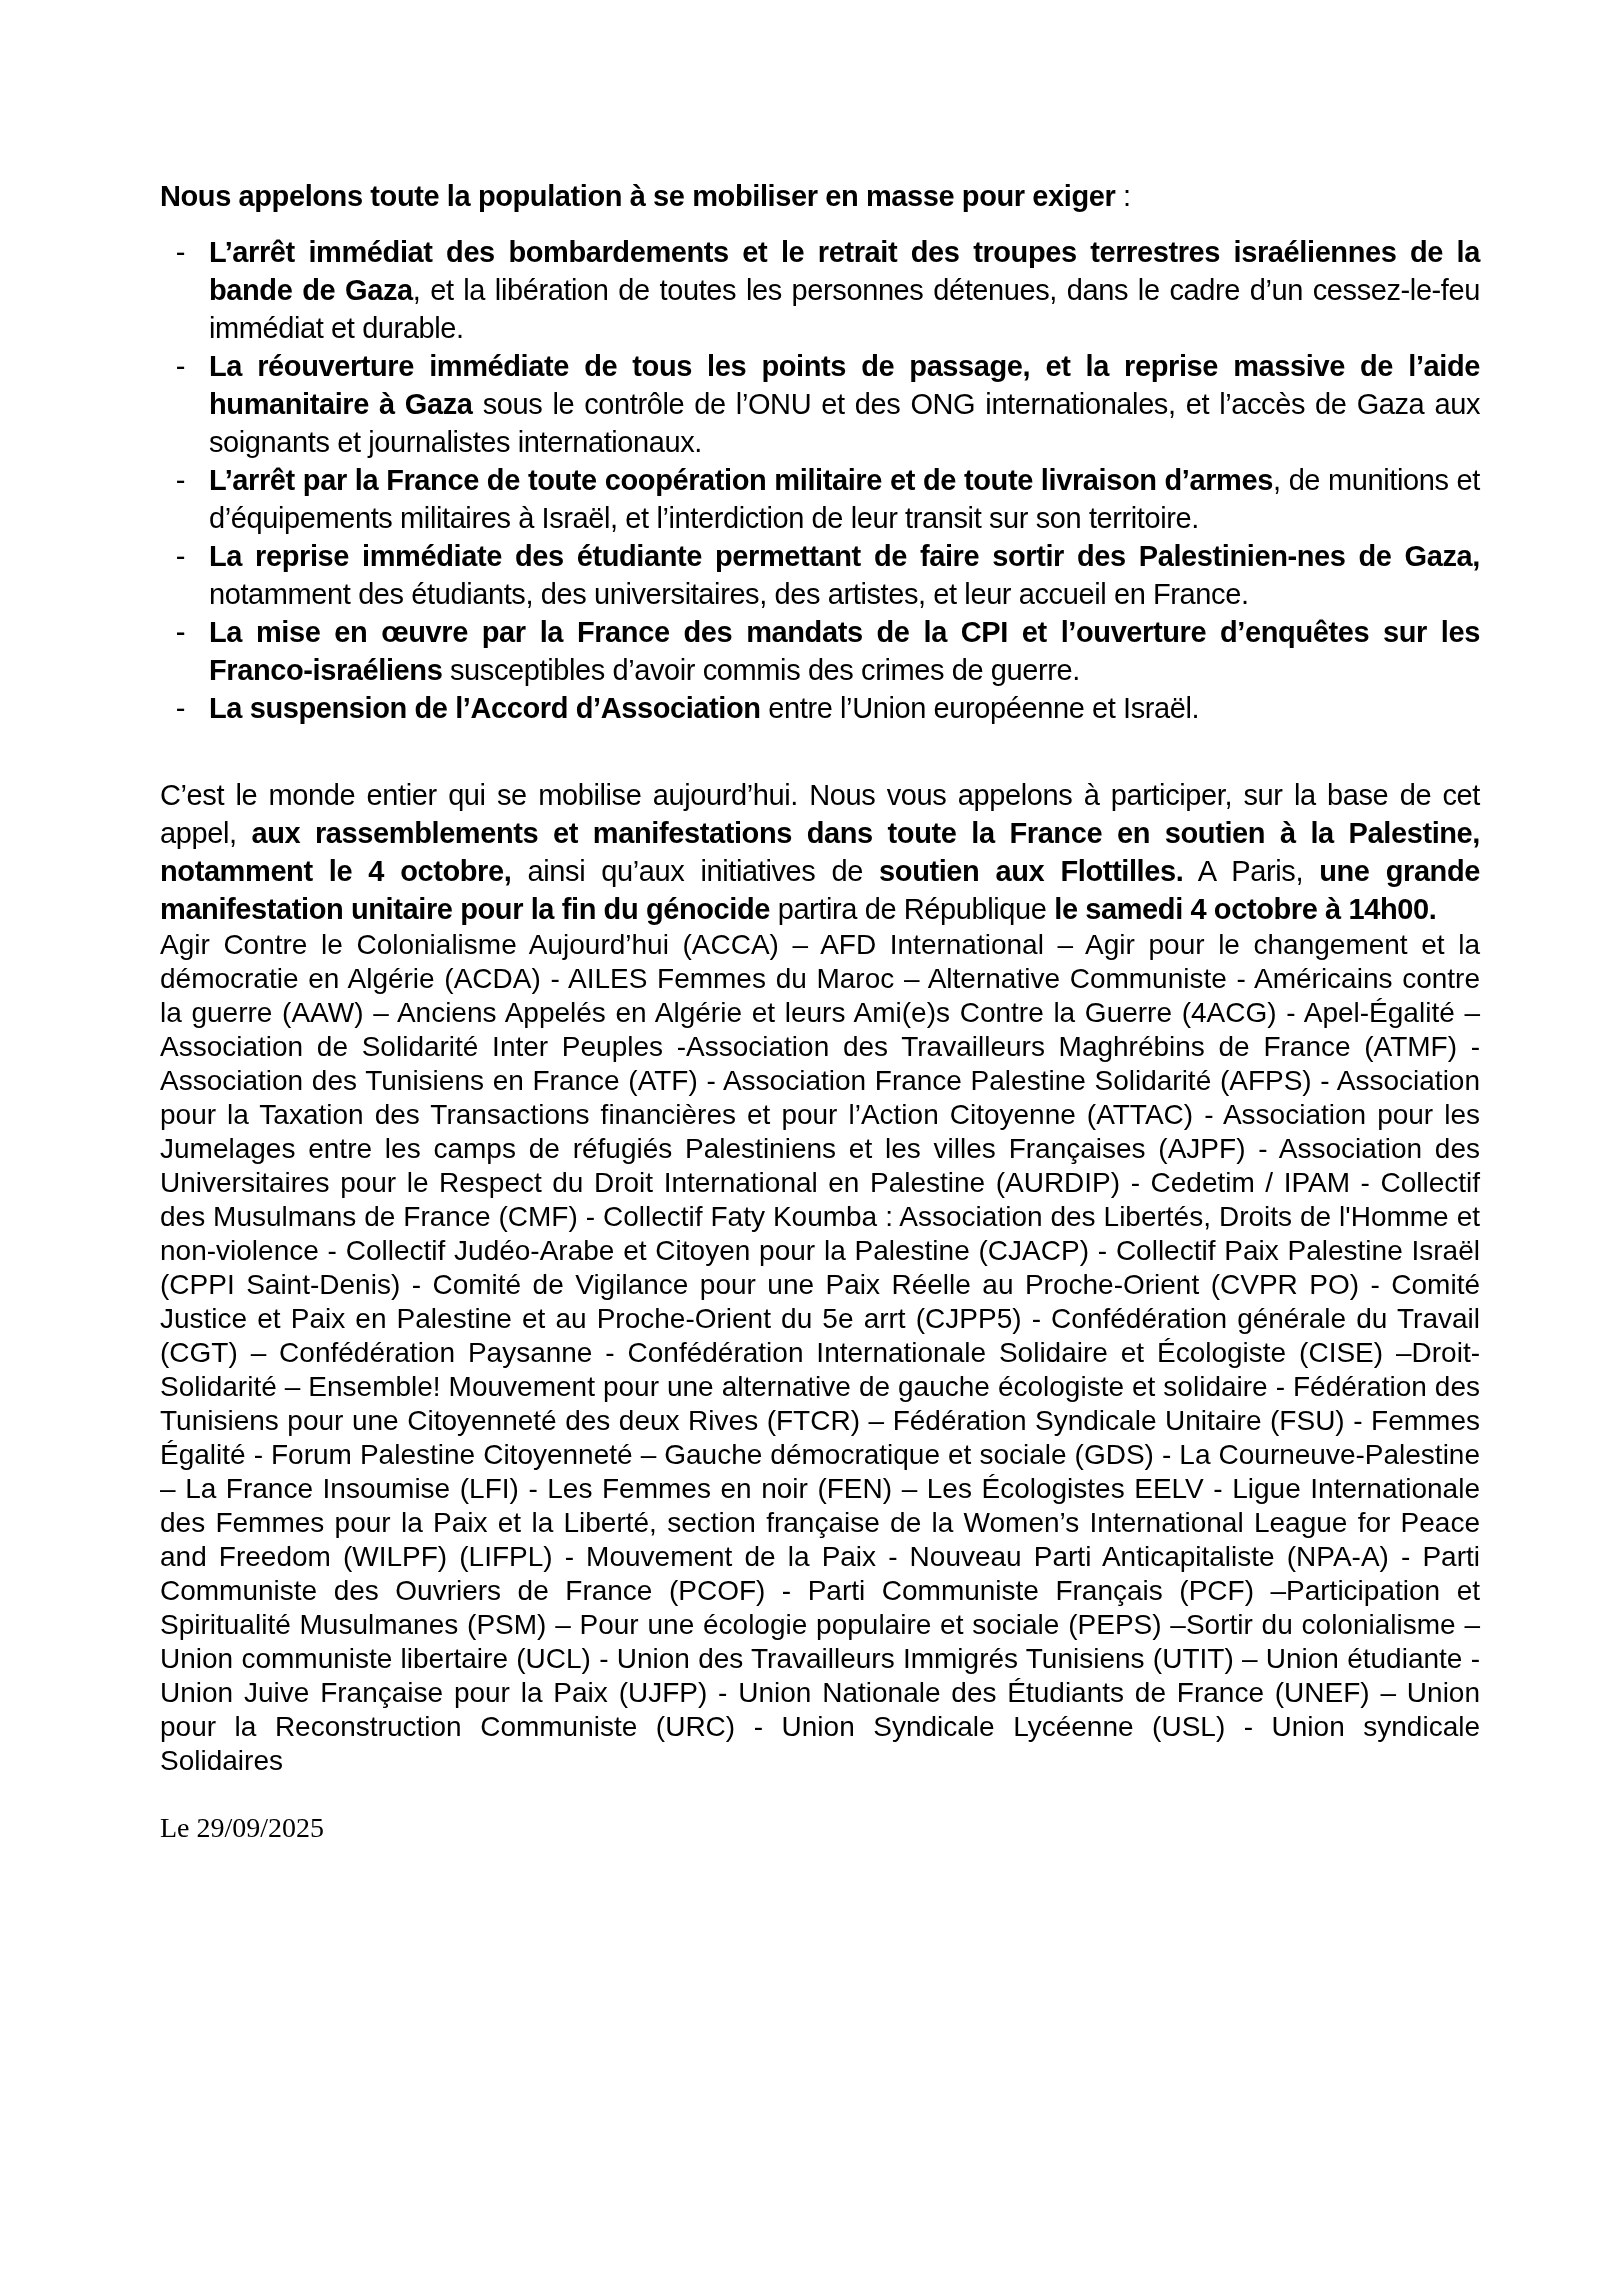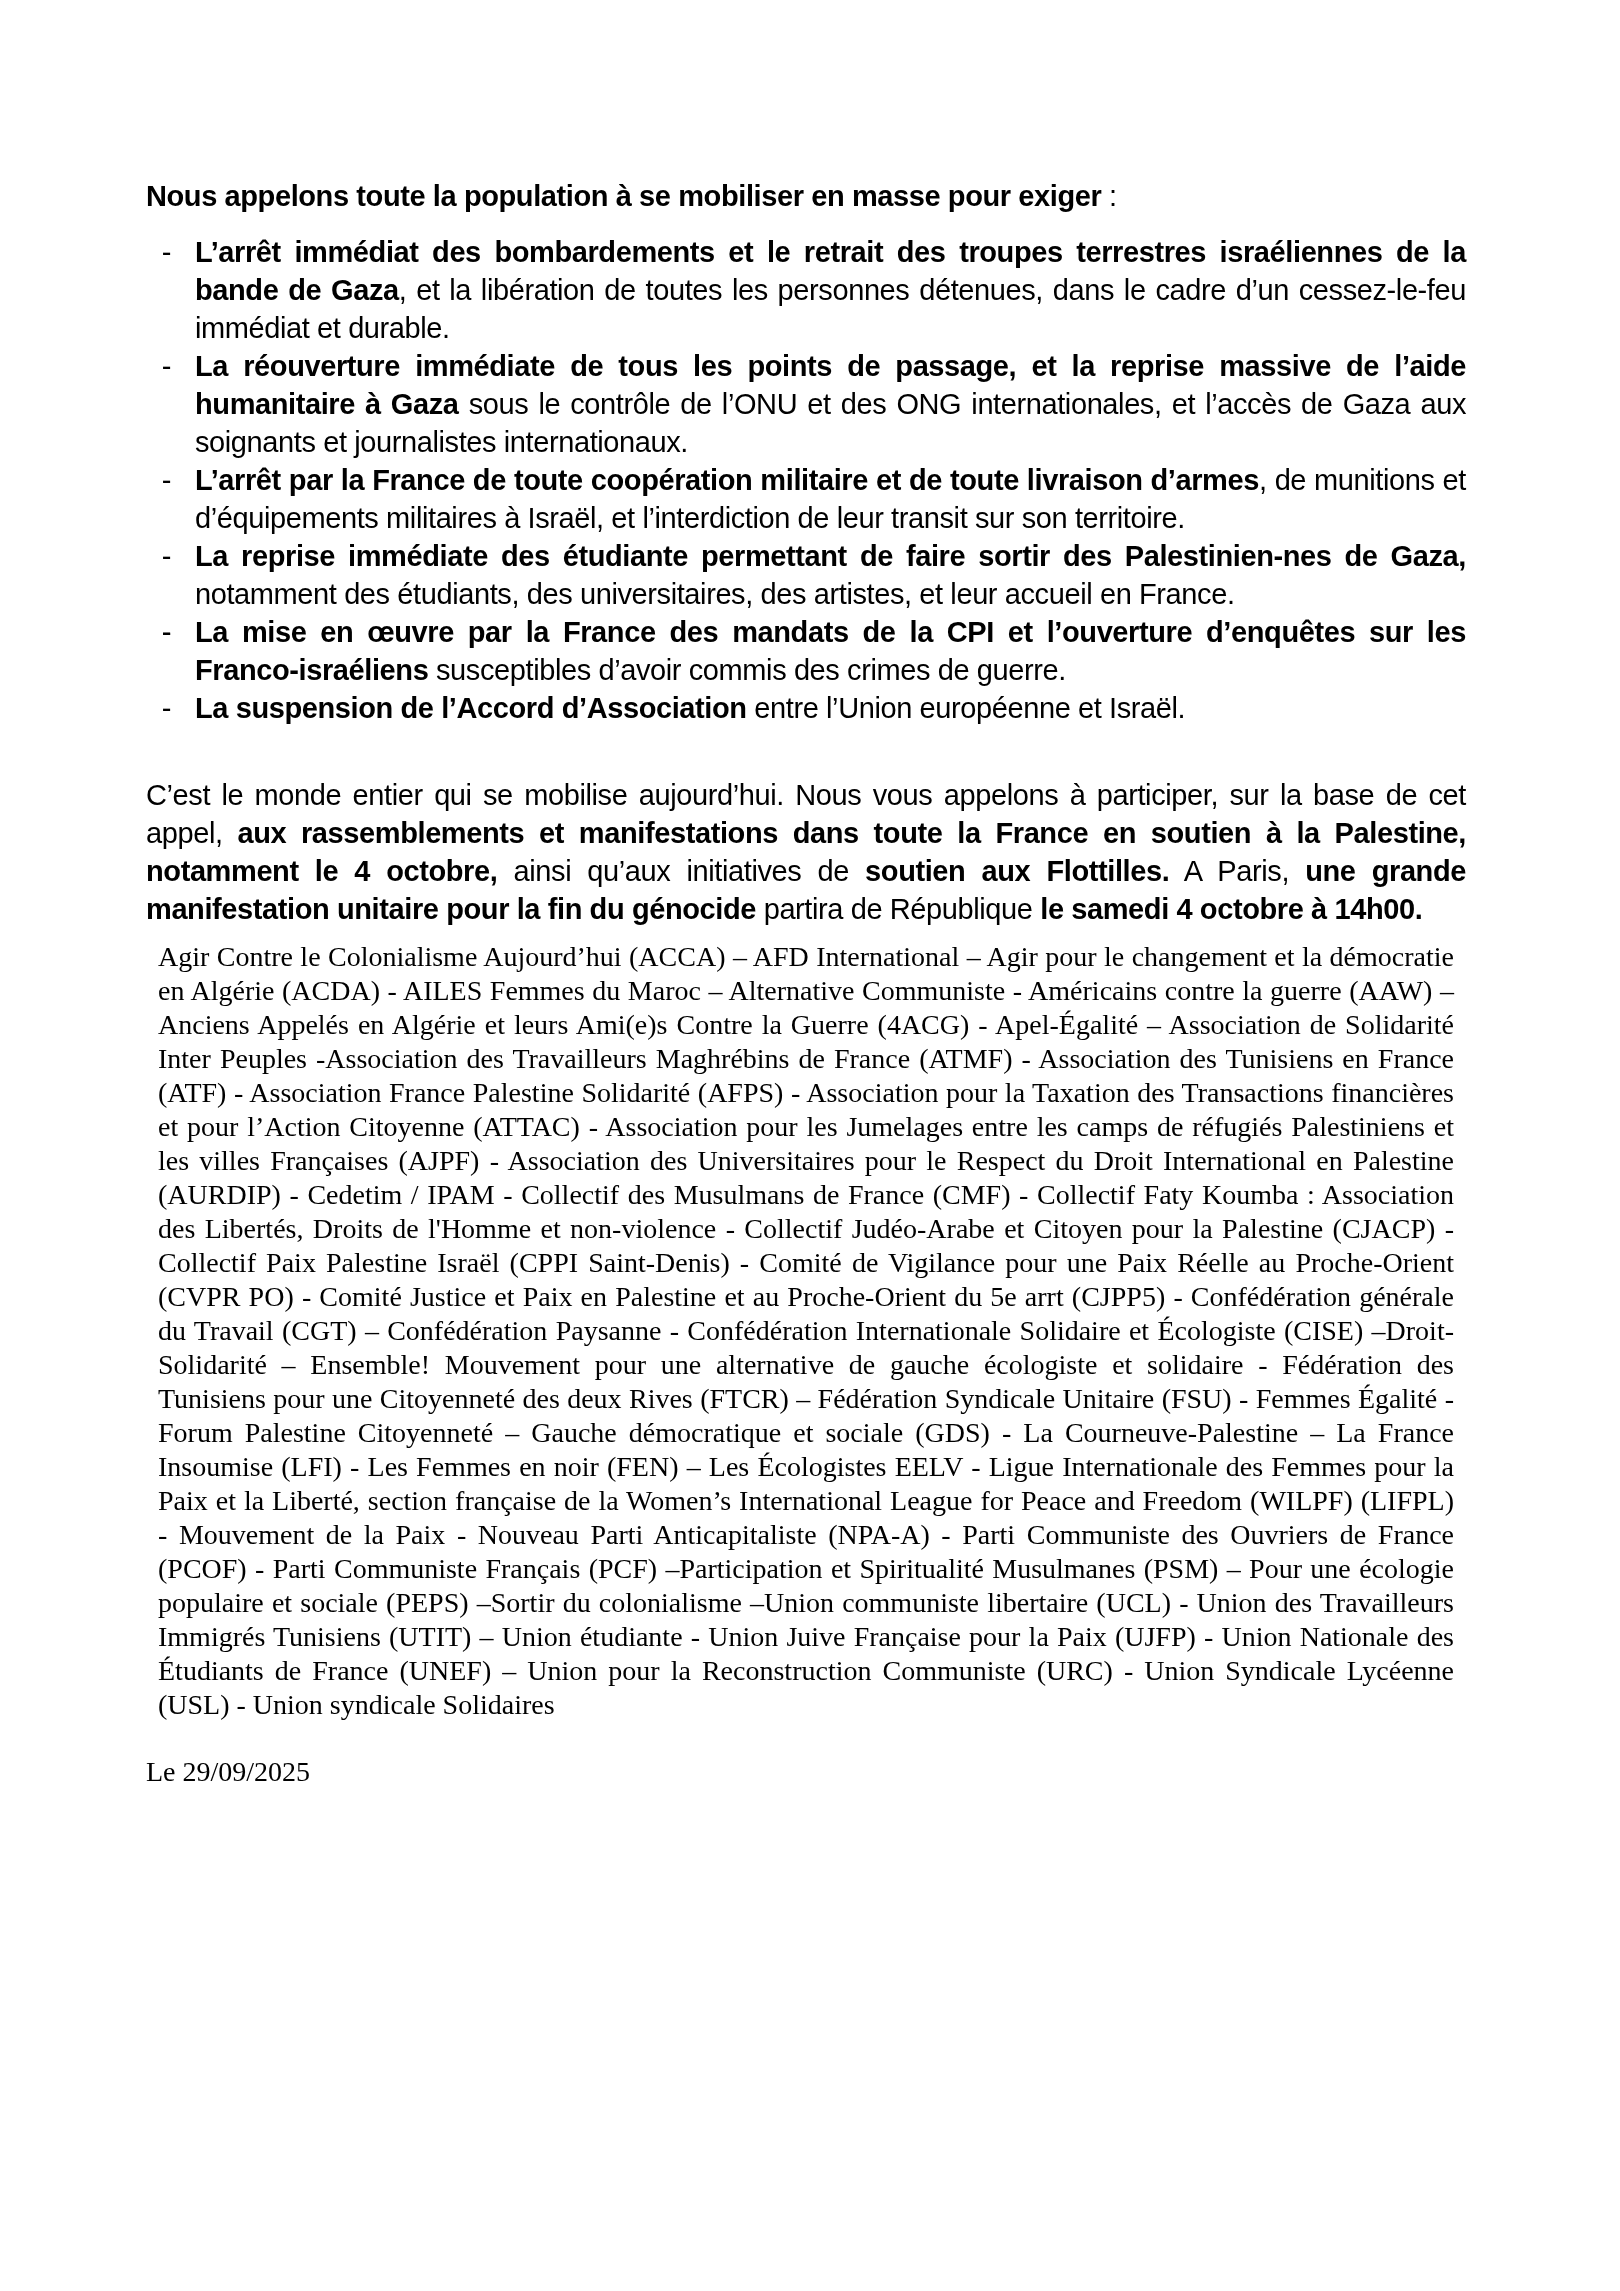--- a/index.html
+++ b/index.html
@@ -11,21 +11,21 @@
   .page {
     position: relative;
     width: 1620px;
     height: 2292px;
     background: #ffffff;
     color: #000000;
     overflow: hidden;
   }
   .content {
     position: absolute;
-    left: 146px;
+    left: 160px;
     top: 177px;
     width: 1320px;
   }
   .sans-body {
     font-family: "Liberation Sans", sans-serif;
     font-size: 29px;
     line-height: 38px;
     letter-spacing: -0.4px;
   }
   .intro-heading {
@@ -54,22 +54,22 @@
   }
   .sign-heading {
     margin: 90px 0 0 0;
     font-family: "Liberation Sans", sans-serif;
     font-size: 25.5px;
     line-height: 34px;
     letter-spacing: -0.3px;
     text-align: left;
   }
   .sign-text {
-    margin: 12px;
-    font-family: Liberation Serif, serif;
+    margin: 0;
+    font-family: Liberation Sans, sans-serif;
     font-size: 28px;
     line-height: 34px;
     text-align: justify;
   }
   .date-line {
     margin: 33px 0 0 0;
     font-family: "Liberation Serif", serif;
     font-size: 28px;
     line-height: 34px;
     text-align: left;

